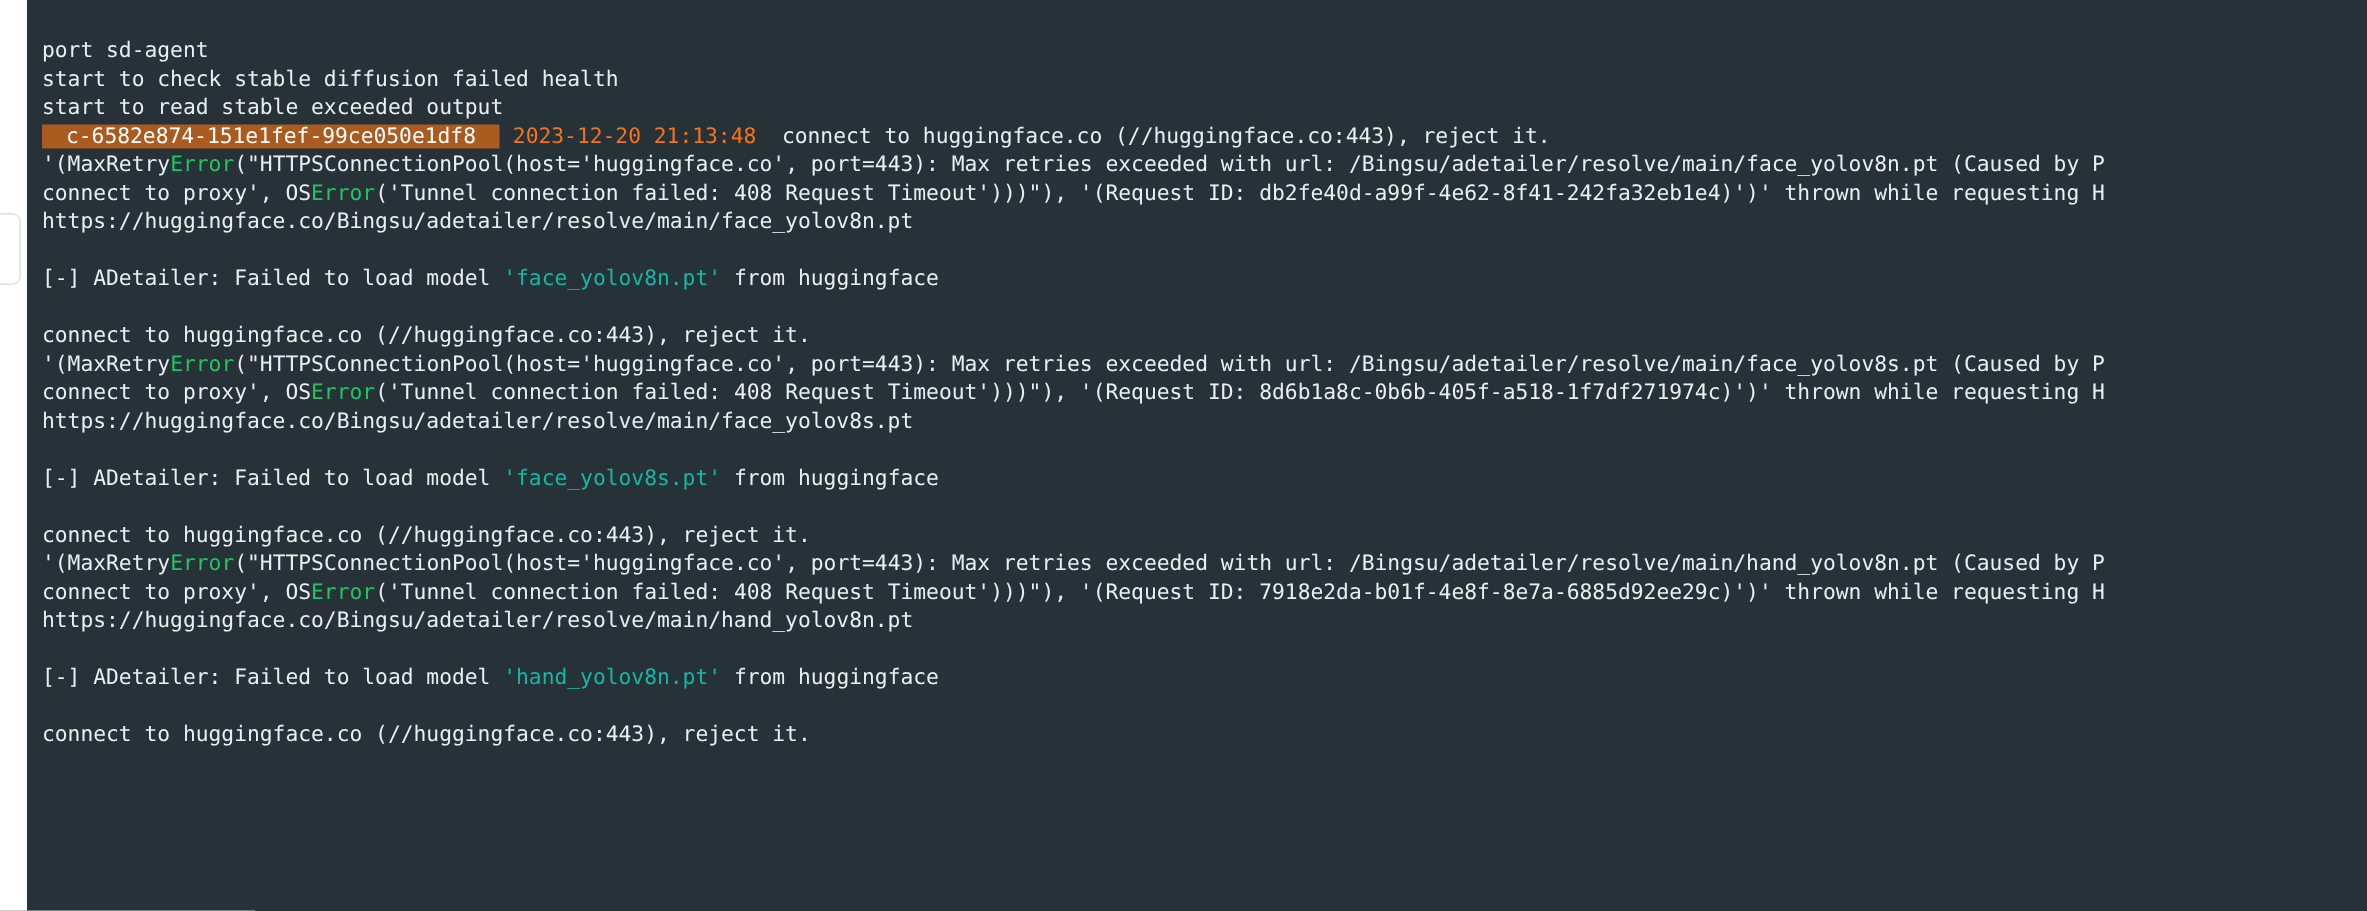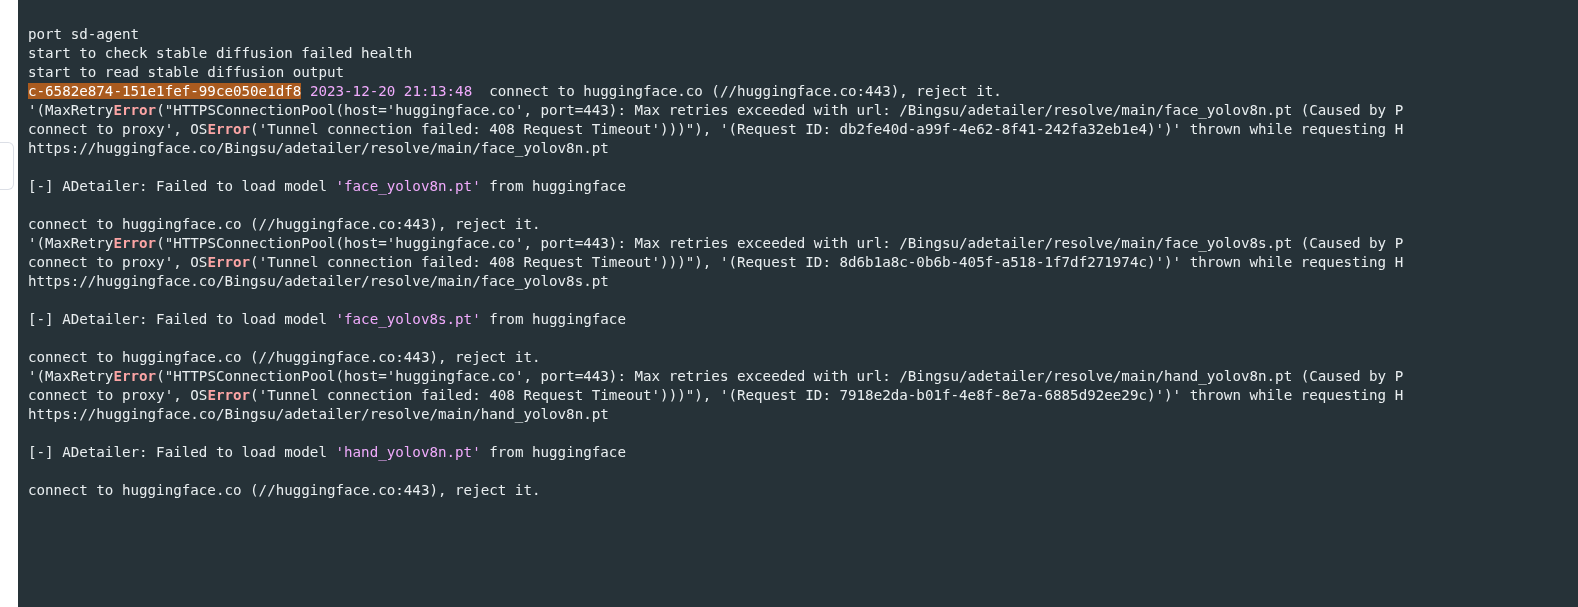--- a/index.html
+++ b/index.html
@@ -36,44 +36,44 @@
     height: 48px;
     border-top-right-radius: 6px;
     border-bottom-right-radius: 6px;
     background: #ffffff;
     border: 1px solid #dcdfe6;
     border-left: none;
   }
   .hl-select {
     background: #aa5b1f;
     color: #ffffff;
-    padding: 0 0;
+    padding: 0 16px;
     margin-top: 40px;
   }
   .ts {
-    color: #f0abfc;
+    color: #f97316;
     text-align: center;
   }
   .err {
-    color: #fca5a5;
-    font-weight: 700;
+    color: #22c55e;
+    font-weight: 400;
   }
   .model {
-    color: #f0abfc;
+    color: #14b8a6;
   }
 </style>
 </head>
 <body>
 
 <div class="gutter-thing"></div>
 
 <div class="log-viewport">
 <span>port sd-agent</span>
 <span>start to check stable diffusion failed health</span>
-<span>start to read stable diffusion output</span>
+<span>start to read stable exceeded output</span>
 <span class="hl-select">c-6582e874-151e1fef-99ce050e1df8</span><span> </span><span class="ts">2023-12-20 21:13:48</span><span>  connect to huggingface.co (//huggingface.co:443), reject it.</span>
 <span>'(MaxRetry</span><span class="err">Error</span><span>("HTTPSConnectionPool(host='huggingface.co', port=443): Max retries exceeded with url: /Bingsu/adetailer/resolve/main/face_yolov8n.pt (Caused by P</span>
 <span>connect to proxy', OS</span><span class="err">Error</span><span>('Tunnel connection failed: 408 Request Timeout')))"), '(Request ID: db2fe40d-a99f-4e62-8f41-242fa32eb1e4)')' thrown while requesting H</span>
 <span>https://huggingface.co/Bingsu/adetailer/resolve/main/face_yolov8n.pt</span>
 <span> </span>
 <span>[-] ADetailer: Failed to load model </span><span class="model">'face_yolov8n.pt'</span><span> from huggingface</span>
 <span> </span>
 <span>connect to huggingface.co (//huggingface.co:443), reject it.</span>
 <span>'(MaxRetry</span><span class="err">Error</span><span>("HTTPSConnectionPool(host='huggingface.co', port=443): Max retries exceeded with url: /Bingsu/adetailer/resolve/main/face_yolov8s.pt (Caused by P</span>
 <span>connect to proxy', OS</span><span class="err">Error</span><span>('Tunnel connection failed: 408 Request Timeout')))"), '(Request ID: 8d6b1a8c-0b6b-405f-a518-1f7df271974c)')' thrown while requesting H</span>

